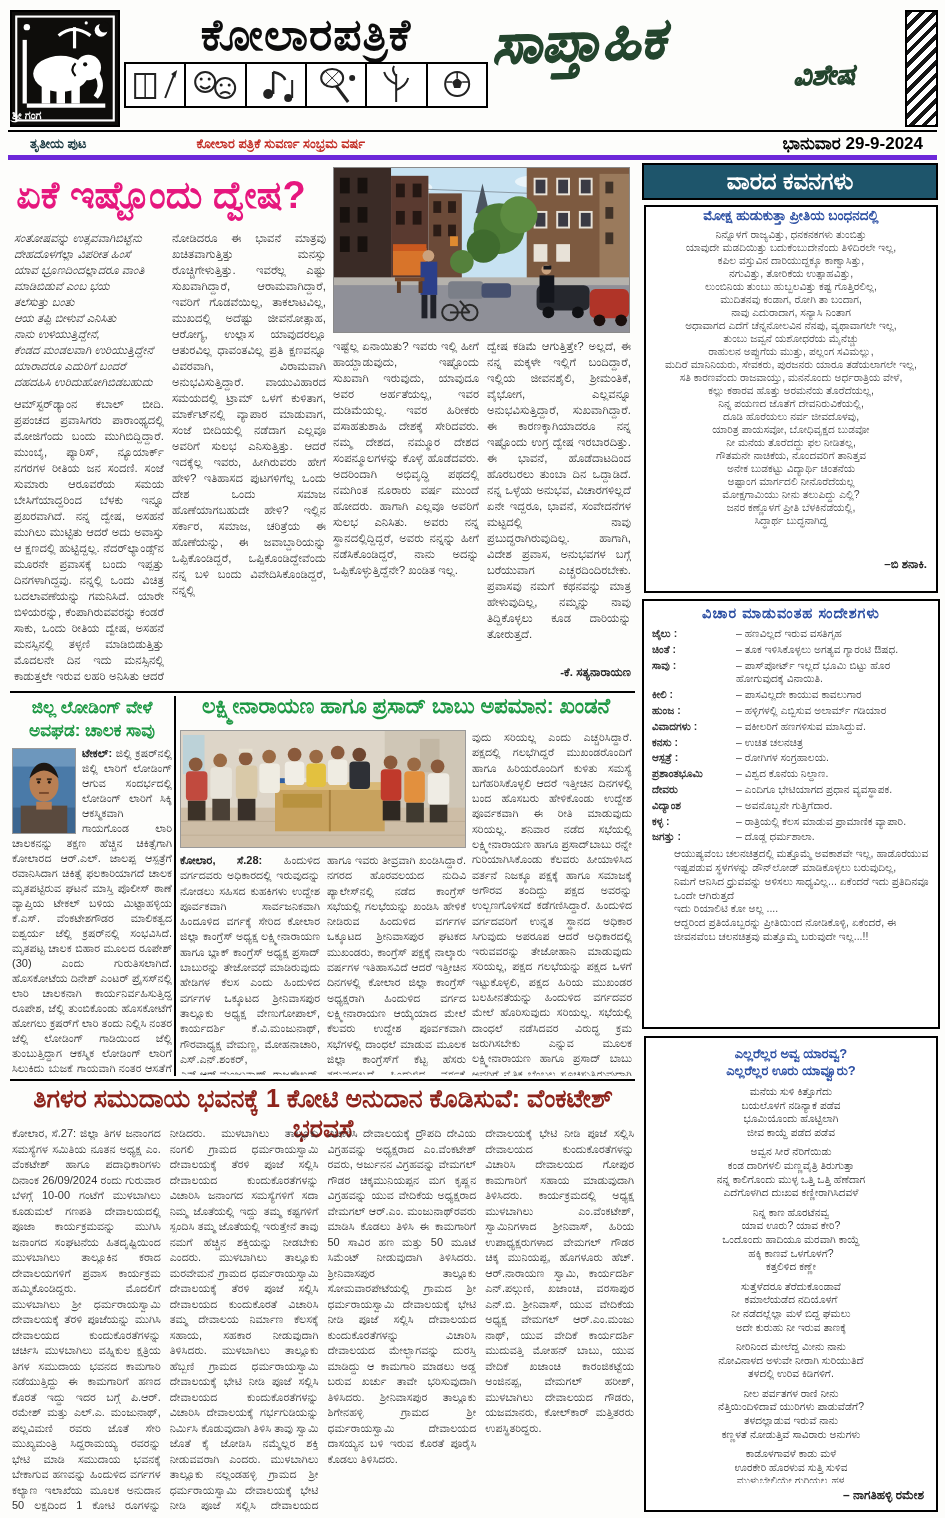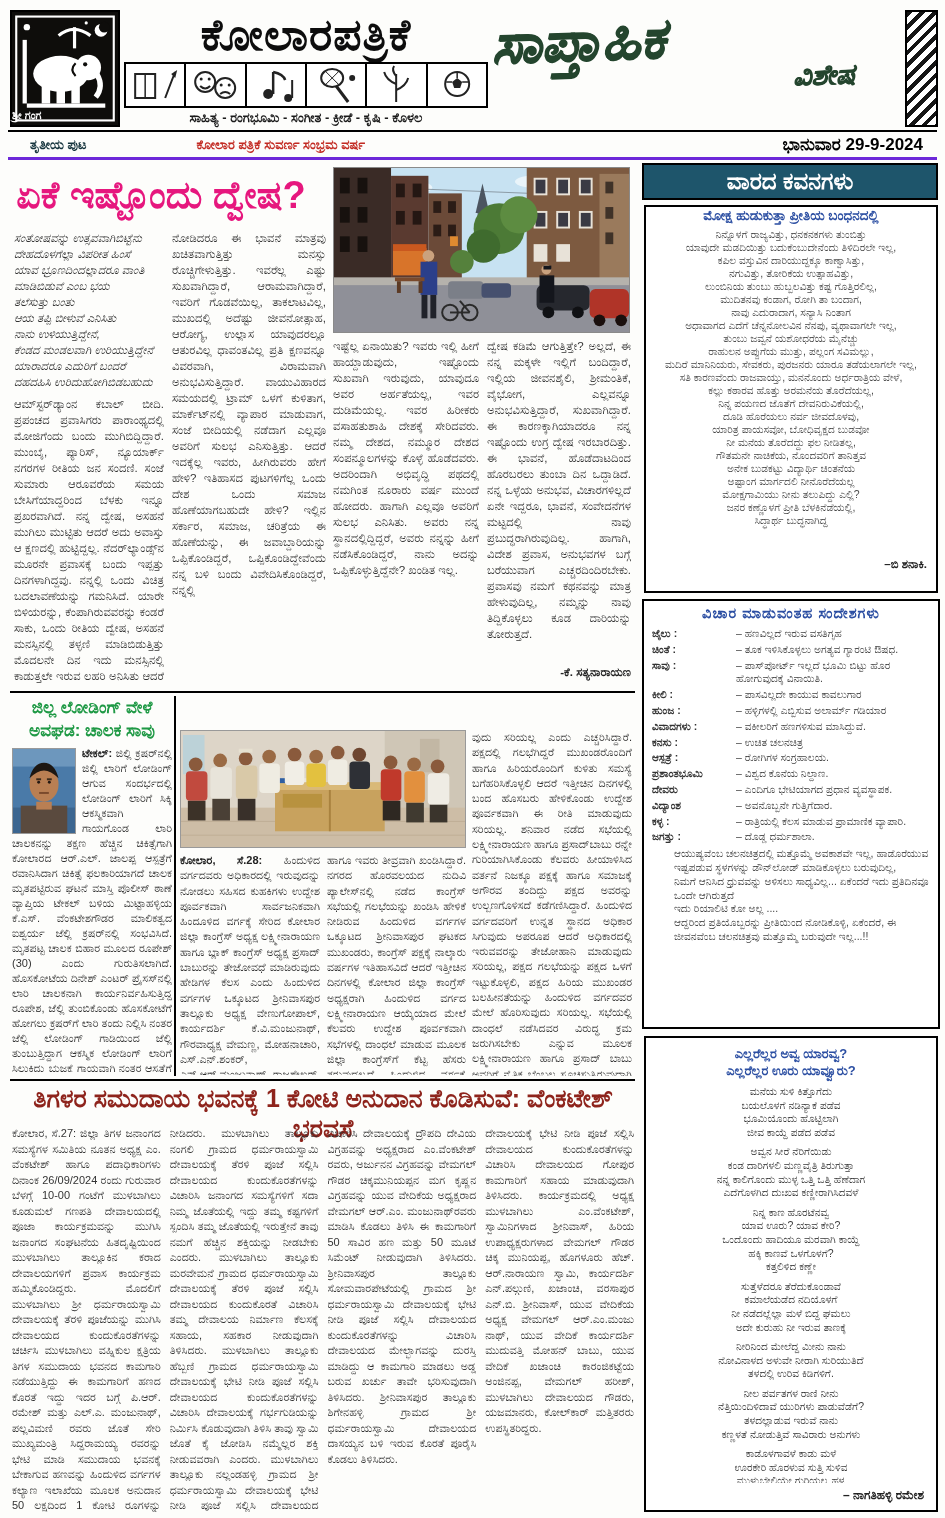--- a/index.html
+++ b/index.html
@@ -17,21 +17,21 @@
   .panel:last-child{border-right:none;}
   .panel svg{width:100%;height:100%;}
   .slogan{position:absolute;top:100px;left:0;width:100%;text-align:center;font-size:13px;font-weight:bold;color:#1a1a1a;
           border-bottom:2px solid #000;padding-bottom:4px;}
   .supplement{left:492px;top:6px;width:408px;height:120px;color:#24452e;transform:rotate(-2deg);}
   .sup1{font-size:56px;font-weight:800;font-style:italic;line-height:62px;text-shadow:1px 1px 0 #24452e;}
   .sup2{font-size:28px;font-weight:800;font-style:italic;text-align:right;padding-right:46px;margin-top:-4px;text-shadow:1px 0 0 #24452e;}
   .orn-strip{left:905px;top:10px;width:33px;height:117px;border:2px solid #000;box-sizing:border-box;
              background:repeating-linear-gradient(135deg,#151515 0 4px,#ffffff 4px 9px);}
   
-  .dateline{left:8px;top:130px;width:929px;height:30px;border-top:2px solid #000;border-bottom:3px solid #6d28d9;
+  .dateline{left:8px;top:130px;width:929px;height:30px;border-top:2px solid #000;border-bottom:5px solid #6d28d9;
             box-sizing:border-box;display:flex;align-items:center;font-size:13px;color:#14333c;}
   .dl-page{margin-left:22px;font-weight:bold;}
   .dl-anniv{margin-left:110px;color:#c22a22;font-weight:bold;}
   .dl-cal{margin-left:30px;font-weight:bold;color:#17323c;}
   .dl-date{margin-left:auto;margin-right:14px;font-weight:800;font-size:17px;color:#000;}
   
   .bodytxt{font-size:11.5px;line-height:16px;text-align:justify;color:#333;overflow:hidden;word-break:break-word;}
   .pre{white-space:pre-line;}
   
   .ma-headline{left:3px;top:168px;width:316px;height:56px;font-size:38px;font-weight:800;color:#e6177e;text-align:center;line-height:54px;}
@@ -154,21 +154,20 @@
             <path d="M28 12 q-5 -6 -2 -10" stroke="#222" stroke-width="2" fill="none"></path>
           </svg></div>
       <div class="panel"><svg viewBox="0 0 56 42">
             <circle cx="28" cy="20" r="12" fill="none" stroke="#222" stroke-width="2"></circle>
             <polygon points="28,14 33,18 31,24 25,24 23,18" fill="#222"></polygon>
             <line x1="28" y1="8" x2="28" y2="14" stroke="#222" stroke-width="1.5"></line>
             <line x1="17" y1="18" x2="23" y2="18" stroke="#222" stroke-width="1.5"></line>
             <line x1="39" y1="18" x2="33" y2="18" stroke="#222" stroke-width="1.5"></line>
           </svg></div>
     </div>
-    <div class="slogan">ಸಾಹಿತ್ಯ - ರಂಗಭೂಮಿ - ಸಂಗೀತ - ಕ್ರೀಡೆ - ಕೃಷಿ - ಕೊಳಲ</div>
   </div>
 
   <div class="abs supplement">
     <div class="sup1">ಸಾಪ್ತಾಹಿಕ</div>
     <div class="sup2">ವಿಶೇಷ</div>
   </div>
 
   <div class="abs orn-strip"></div>
 
   <div class="abs dateline">
@@ -298,20 +297,21 @@
           <rect x="8" y="58" width="48" height="28" fill="#5a4a3e"></rect>
           <rect x="24" y="54" width="16" height="8" fill="#b97f53"></rect>
         </svg>
       </span>
       <b class="dateline-bold">ಟೇಕಲ್:</b><span> ಜಿಲ್ಲಿ ಕ್ರಷರ್‌ನಲ್ಲಿ ಜಿಲ್ಲಿ ಲಾರಿಗೆ ಲೋಡಿಂಗ್ ಆಗುವ ಸಂದರ್ಭದಲ್ಲಿ ಲೋಡಿಂಗ್ ಲಾರಿಗೆ ಸಿಕ್ಕಿ ಆಕಸ್ಮಿಕವಾಗಿ ಗಾಯಗೊಂಡ ಲಾರಿ ಚಾಲಕನನ್ನು ತಕ್ಷಣ ಹೆಚ್ಚಿನ ಚಿಕಿತ್ಸೆಗಾಗಿ ಕೋಲಾರದ ಆರ್.ಎಲ್. ಜಾಲಪ್ಪ ಆಸ್ಪತ್ರೆಗೆ ರವಾನಿಸಿದಾಗ ಚಿಕಿತ್ಸೆ ಫಲಕಾರಿಯಾಗದೆ ಚಾಲಕ ಮೃತಪಟ್ಟಿರುವ ಘಟನೆ ಮಾಸ್ತಿ ಪೊಲೀಸ್ ಠಾಣೆ ವ್ಯಾಪ್ತಿಯ ಟೇಕಲ್ ಬಳಿಯ ಮಿಟ್ಟಾಹಳ್ಳಿಯ ಕೆ.ಎಸ್. ವೆಂಕಟೇಶಗೌಡರ ಮಾಲಿಕತ್ವದ ಐಶ್ವರ್ಯ ಜೆಲ್ಲಿ ಕ್ರಷರ್‌ನಲ್ಲಿ ಸಂಭವಿಸಿದೆ. ಮೃತಪಟ್ಟ ಚಾಲಕ ಬಿಹಾರ ಮೂಲದ ರೂಪೇಶ್ (30) ಎಂದು ಗುರುತಿಸಲಾಗಿದೆ. ಹೊಸಕೋಟೆಯ ದಿನೇಶ್ ಎಂಟರ್ ಪ್ರೈಸಸ್‌ನಲ್ಲಿ ಲಾರಿ ಚಾಲಕನಾಗಿ ಕಾರ್ಯನಿರ್ವಹಿಸುತ್ತಿದ್ದ ರೂಪೇಶ, ಜೆಲ್ಲಿ ತುಂಬಿಕೊಂಡು ಹೊಸಕೋಟೆಗೆ ಹೋಗಲು ಕ್ರಷರ್‌ಗೆ ಲಾರಿ ತಂದು ನಿಲ್ಲಿಸಿ ನಂತರ ಜೆಲ್ಲಿ ಲೋಡಿಂಗ್ ಗಾಡಿಯಿಂದ ಜೆಲ್ಲಿ ತುಂಬುತ್ತಿದ್ದಾಗ ಆಕಸ್ಮಿಕ ಲೋಡಿಂಗ್ ಲಾರಿಗೆ ಸಿಲುಕಿದ್ದು ಭುಜಕ್ಕೆ ಗಾಯವಾಗಿ ನಂತರ ಆಸ್ಪತ್ರೆಗೆ ಕೊಂಡೊಯ್ಯುವ ವೇಳೆ ಚಿಕಿತ್ಸೆ ಫಲಿಸದೇ ಮೃತಪಟ್ಟಿದ್ದಾನೆ.</span>
     </div>
   </div>
 
   <div class="abs vrule" style="left:174px;top:696px;height:380px;"></div>
 
+  <div class="abs con-headline">ಲಕ್ಷ್ಮೀನಾರಾಯಣ ಹಾಗೂ ಪ್ರಸಾದ್ ಬಾಬು ಅಪಮಾನ: ಖಂಡನೆ</div>
 
   <div class="abs con-photo">
     <svg viewBox="0 0 290 118" preserveAspectRatio="none">
       <rect x="0" y="0" width="290" height="80" fill="#ddd5c8"></rect>
       <rect x="208" y="0" width="82" height="80" fill="#cfc6b6"></rect>
       <rect x="0" y="78" width="290" height="40" fill="#cdbda6"></rect>
       <line x1="0" y1="92" x2="290" y2="92" stroke="#bfae96" stroke-width="1"></line>
       <line x1="0" y1="106" x2="290" y2="106" stroke="#bfae96" stroke-width="1"></line>
       <rect x="2" y="4" width="22" height="40" fill="#bcd2d8"></rect>
       <rect x="244" y="8" width="20" height="34" fill="#c2b7a4"></rect>

